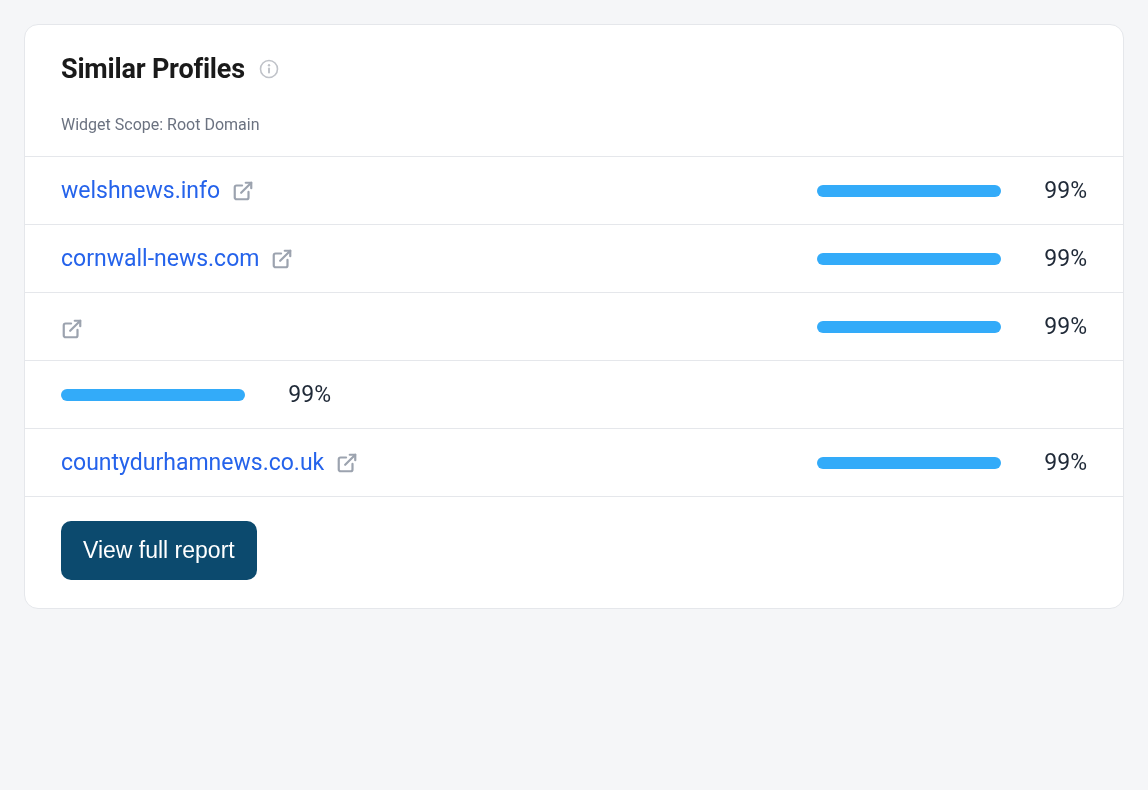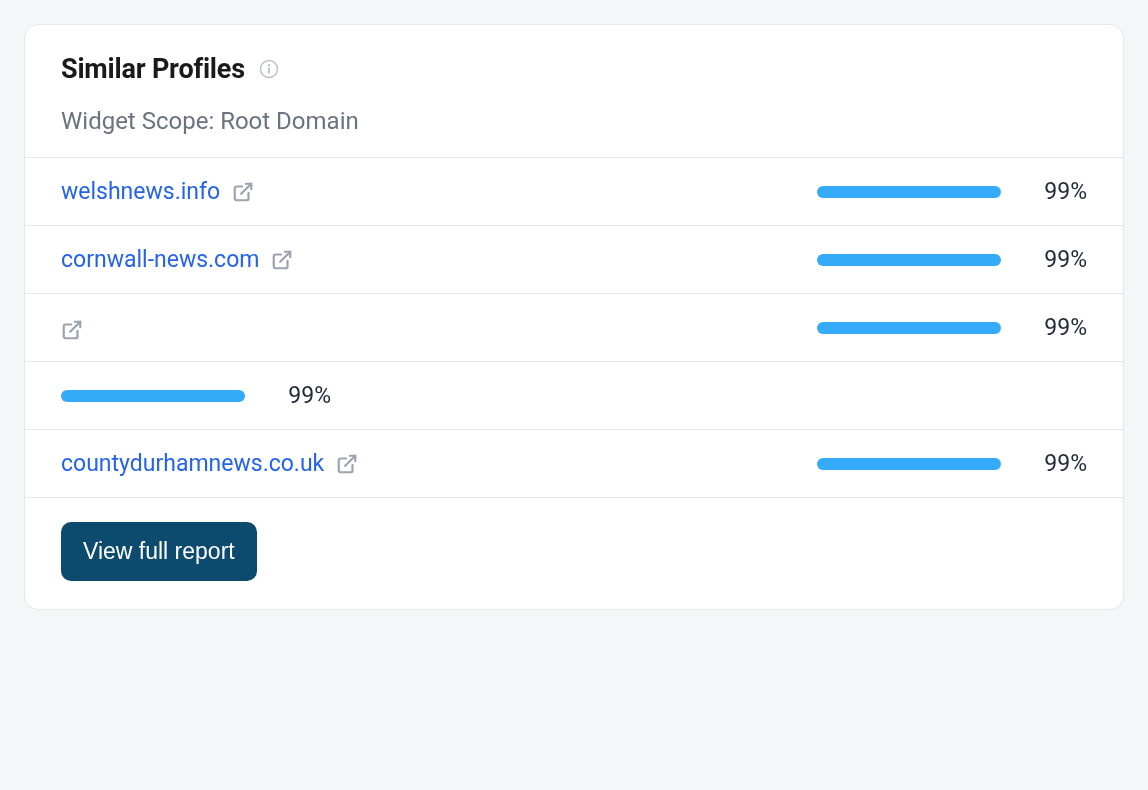--- a/index.html
+++ b/index.html
@@ -20,34 +20,34 @@
       overflow: hidden;
     }
     .card-header {
       padding: 28px 36px 22px 36px;
       border-bottom: 1px solid #e5e7eb;
     }
     .title-row {
       display: flex;
       align-items: center;
       gap: 14px;
-      margin-bottom: 22px;
+      margin-bottom: 30px;
     }
     .title {
       font-size: 27px;
       font-weight: 700;
       color: #1a1a1a;
       letter-spacing: -0.2px;
     }
     .info-icon {
       color: #c0c3c9;
       display: inline-flex;
     }
     .subtitle {
-      font-size: 24px;
+      font-size: 16px;
       color: #6b7280;
       font-weight: 400;
     }
     .table-header {
       display: flex;
       align-items: center;
       justify-content: space-between;
       padding: 38px 36px 16px 36px;
       font-size: 22px;
       color: #374151;

